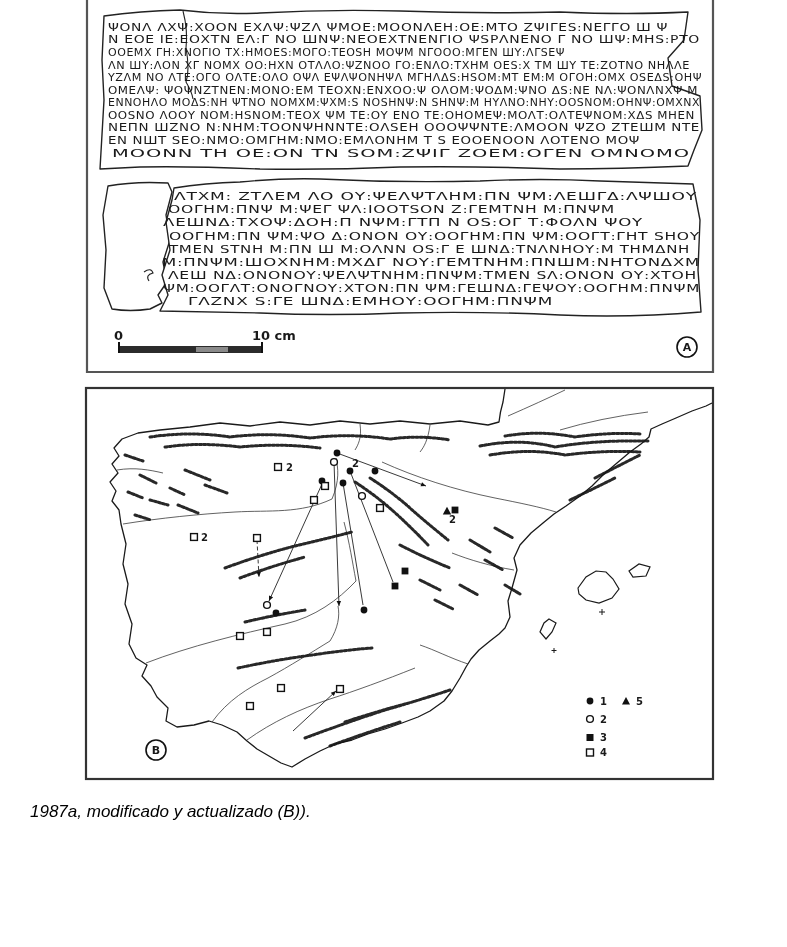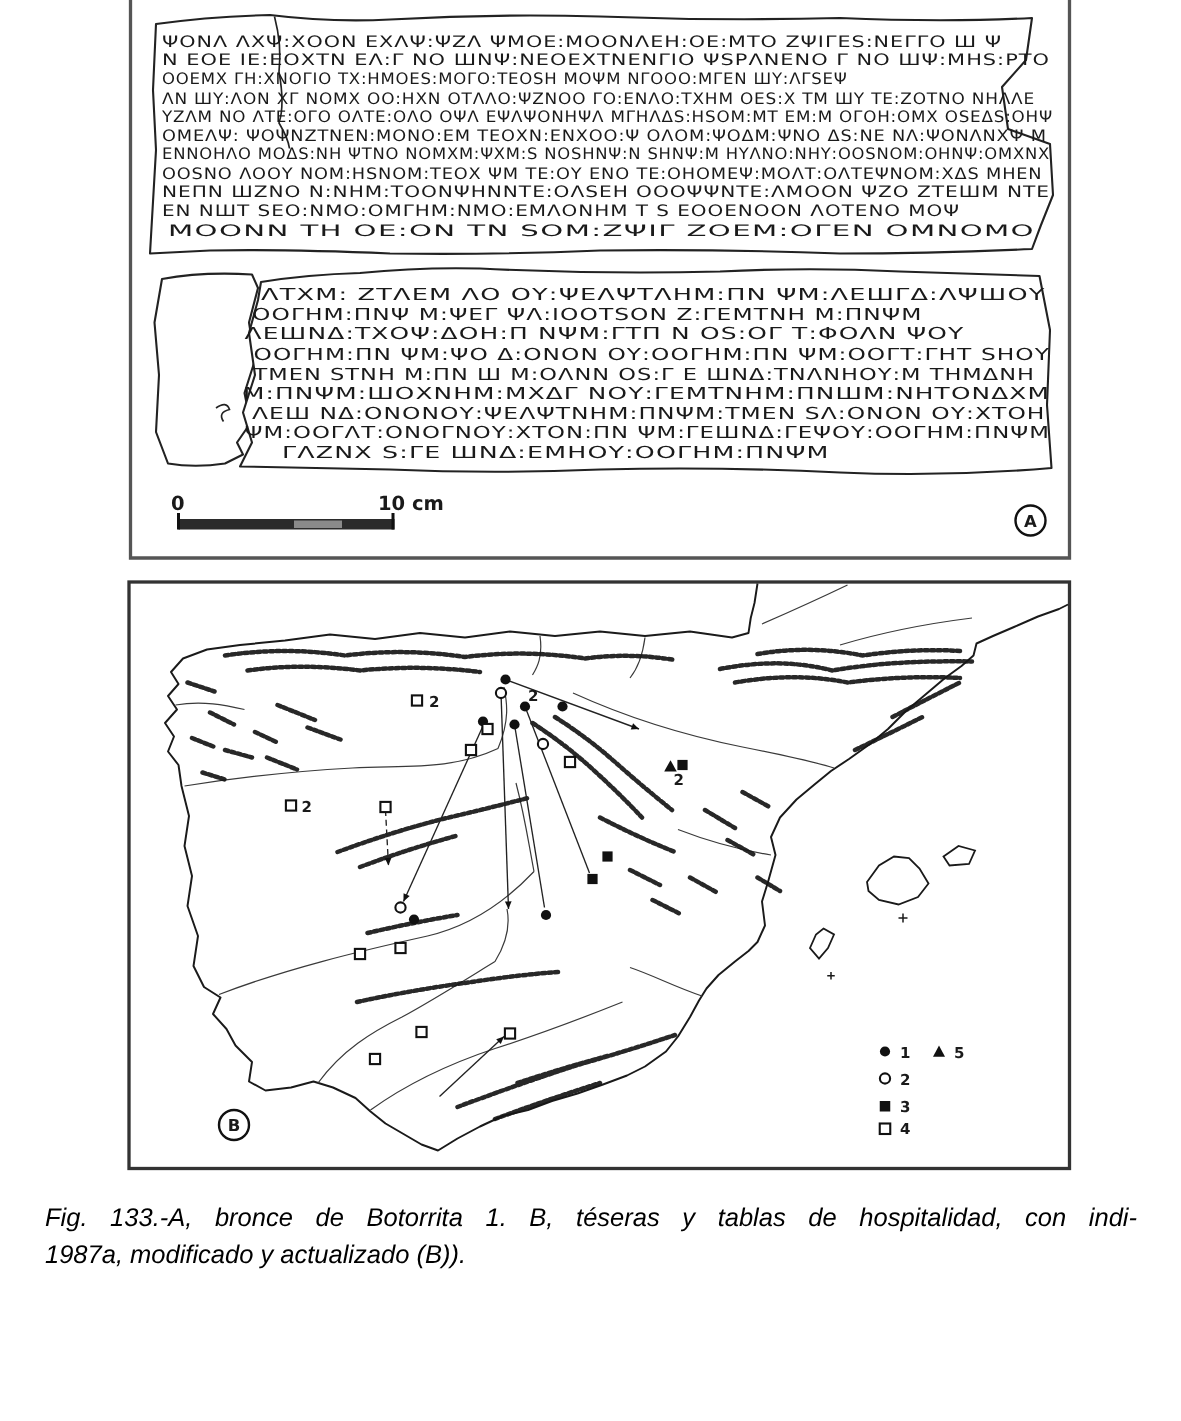--- a/index.html
+++ b/index.html
@@ -196,17 +196,16 @@
     </g>
 
     <g>
       <circle cx="156" cy="750" r="10" fill="#fff" stroke="#111" stroke-width="1.6"></circle>
       <text x="156" y="754" font-size="11" font-weight="bold" text-anchor="middle">B</text>
     </g>
   </g>
 </svg>
 
 <div id="caption">
-  <div class="cap-line">Fig. 133.-A, bronce de Botorrita 1. B, téseras y tablas de hospitalidad, con indi-</div>
   <div class="cap-line last">1987a, modificado y actualizado (B)).</div>
 </div>
 
 </div>
 
 </body></html>

